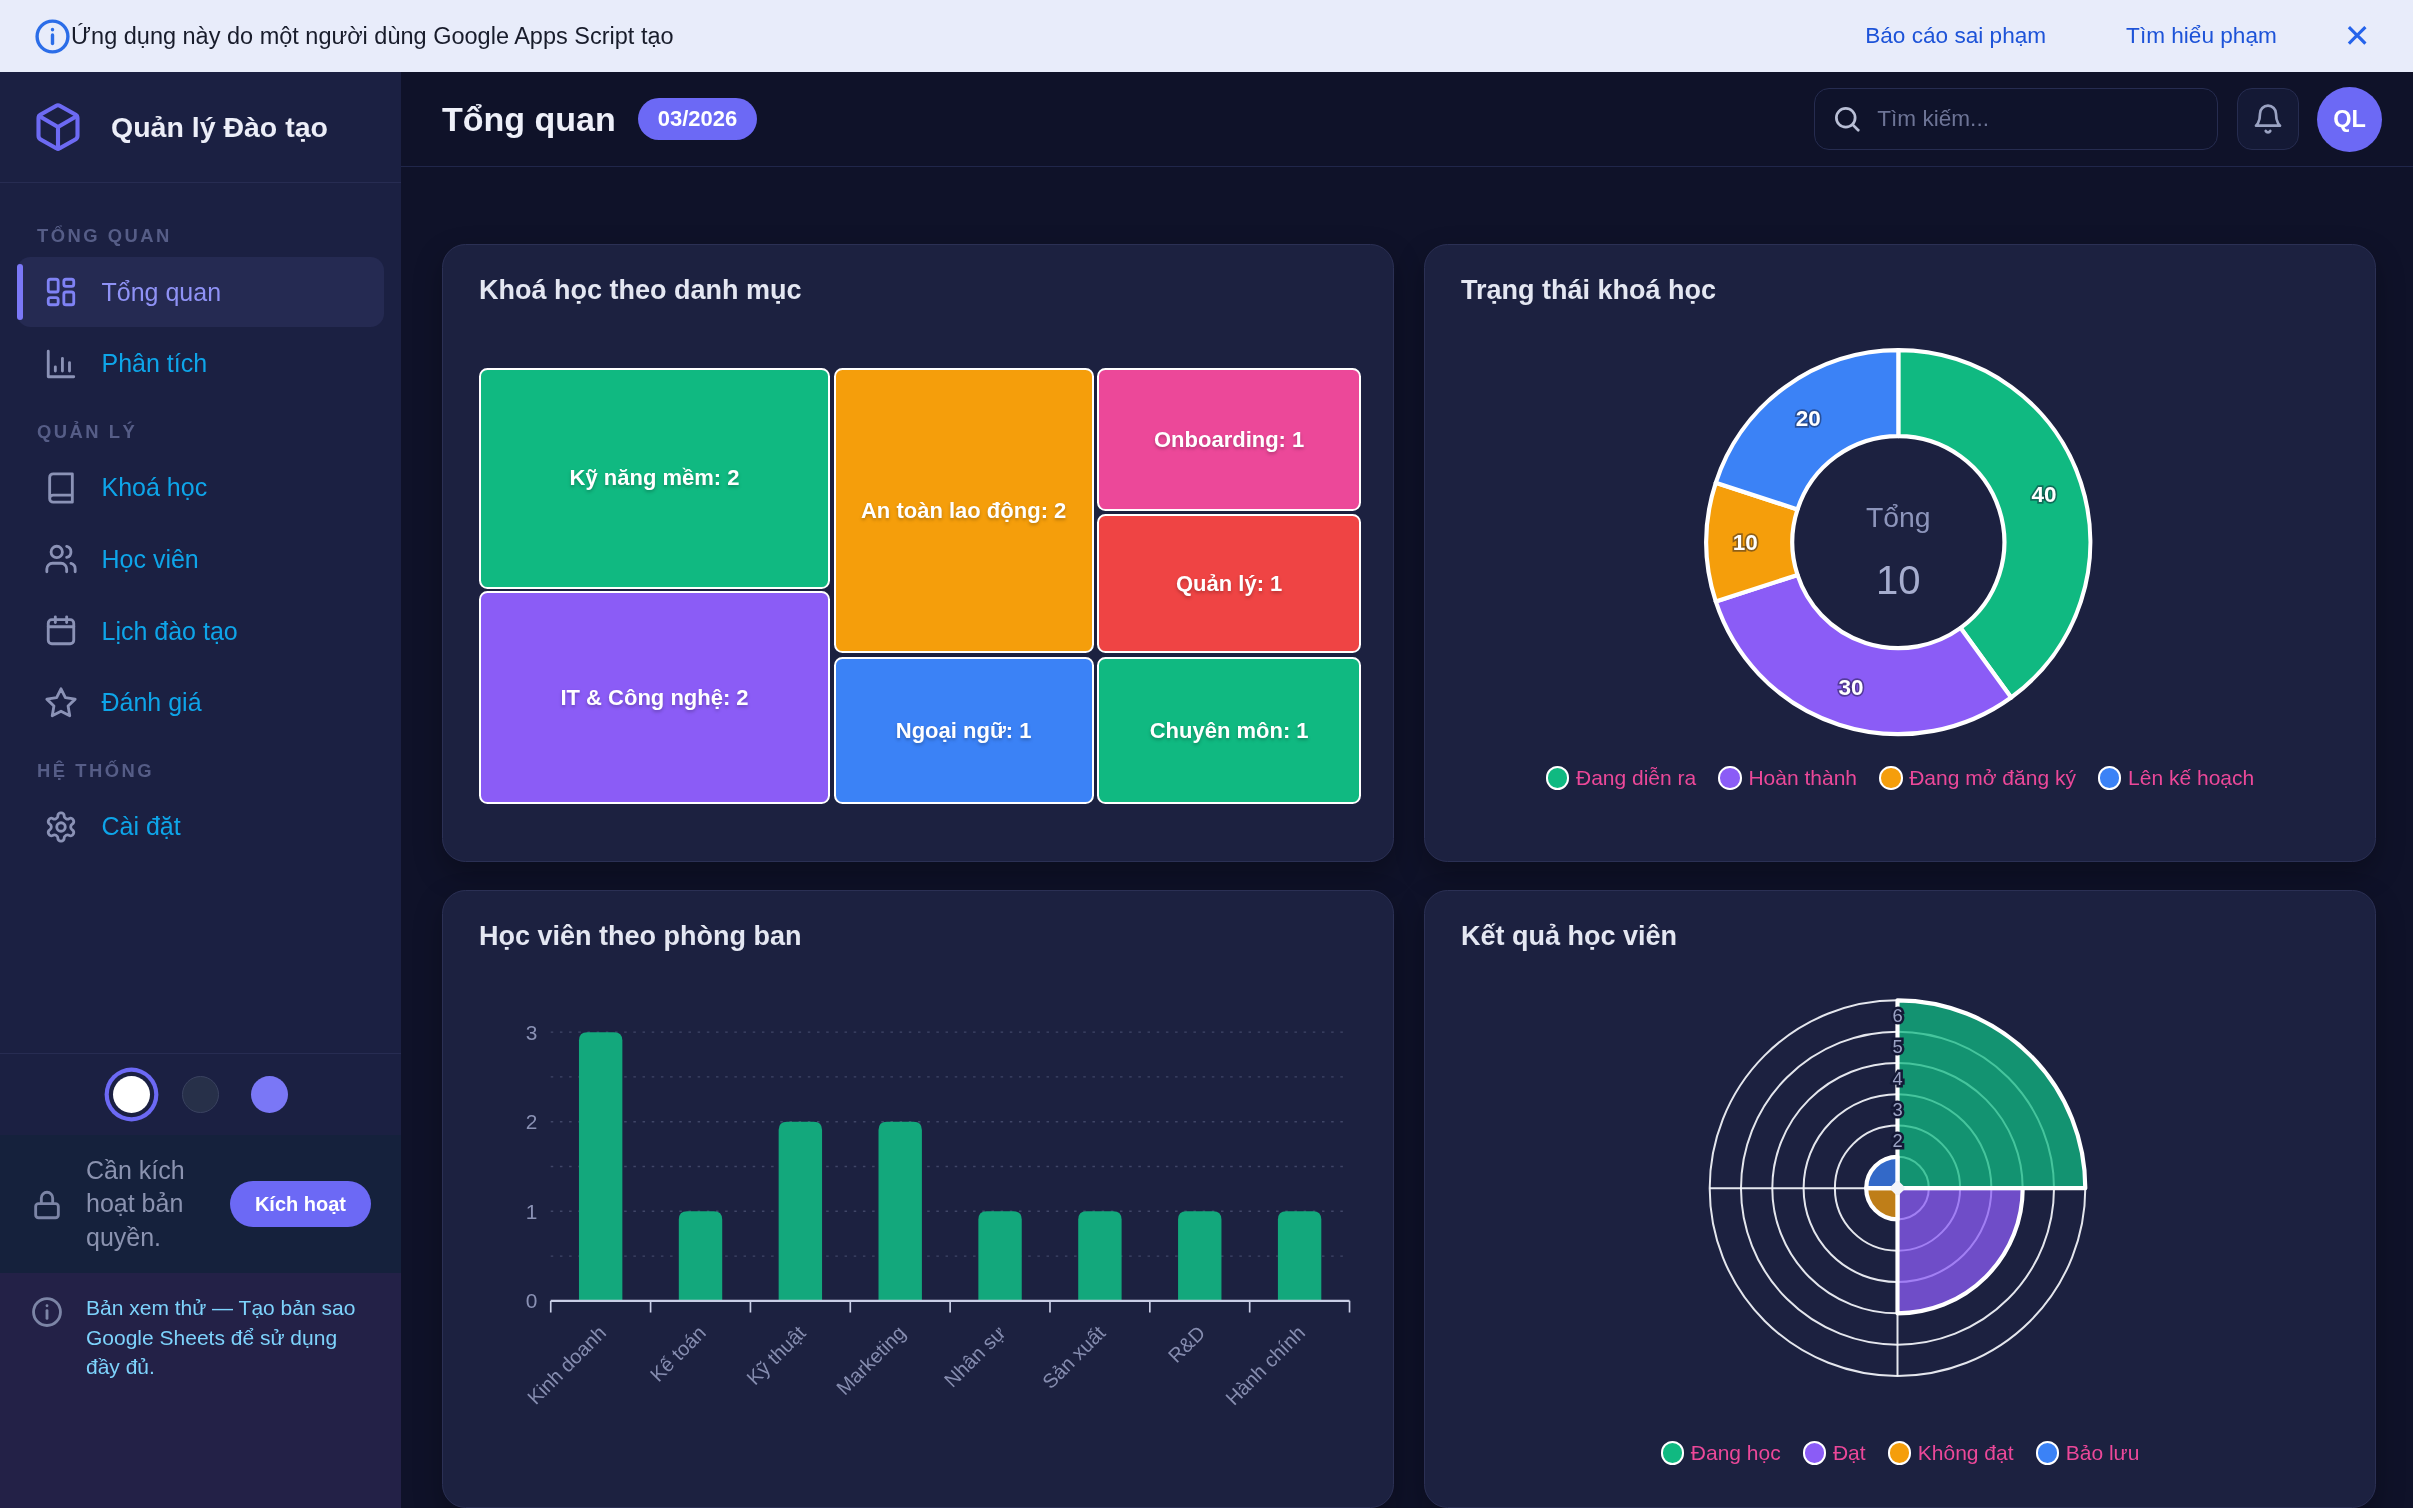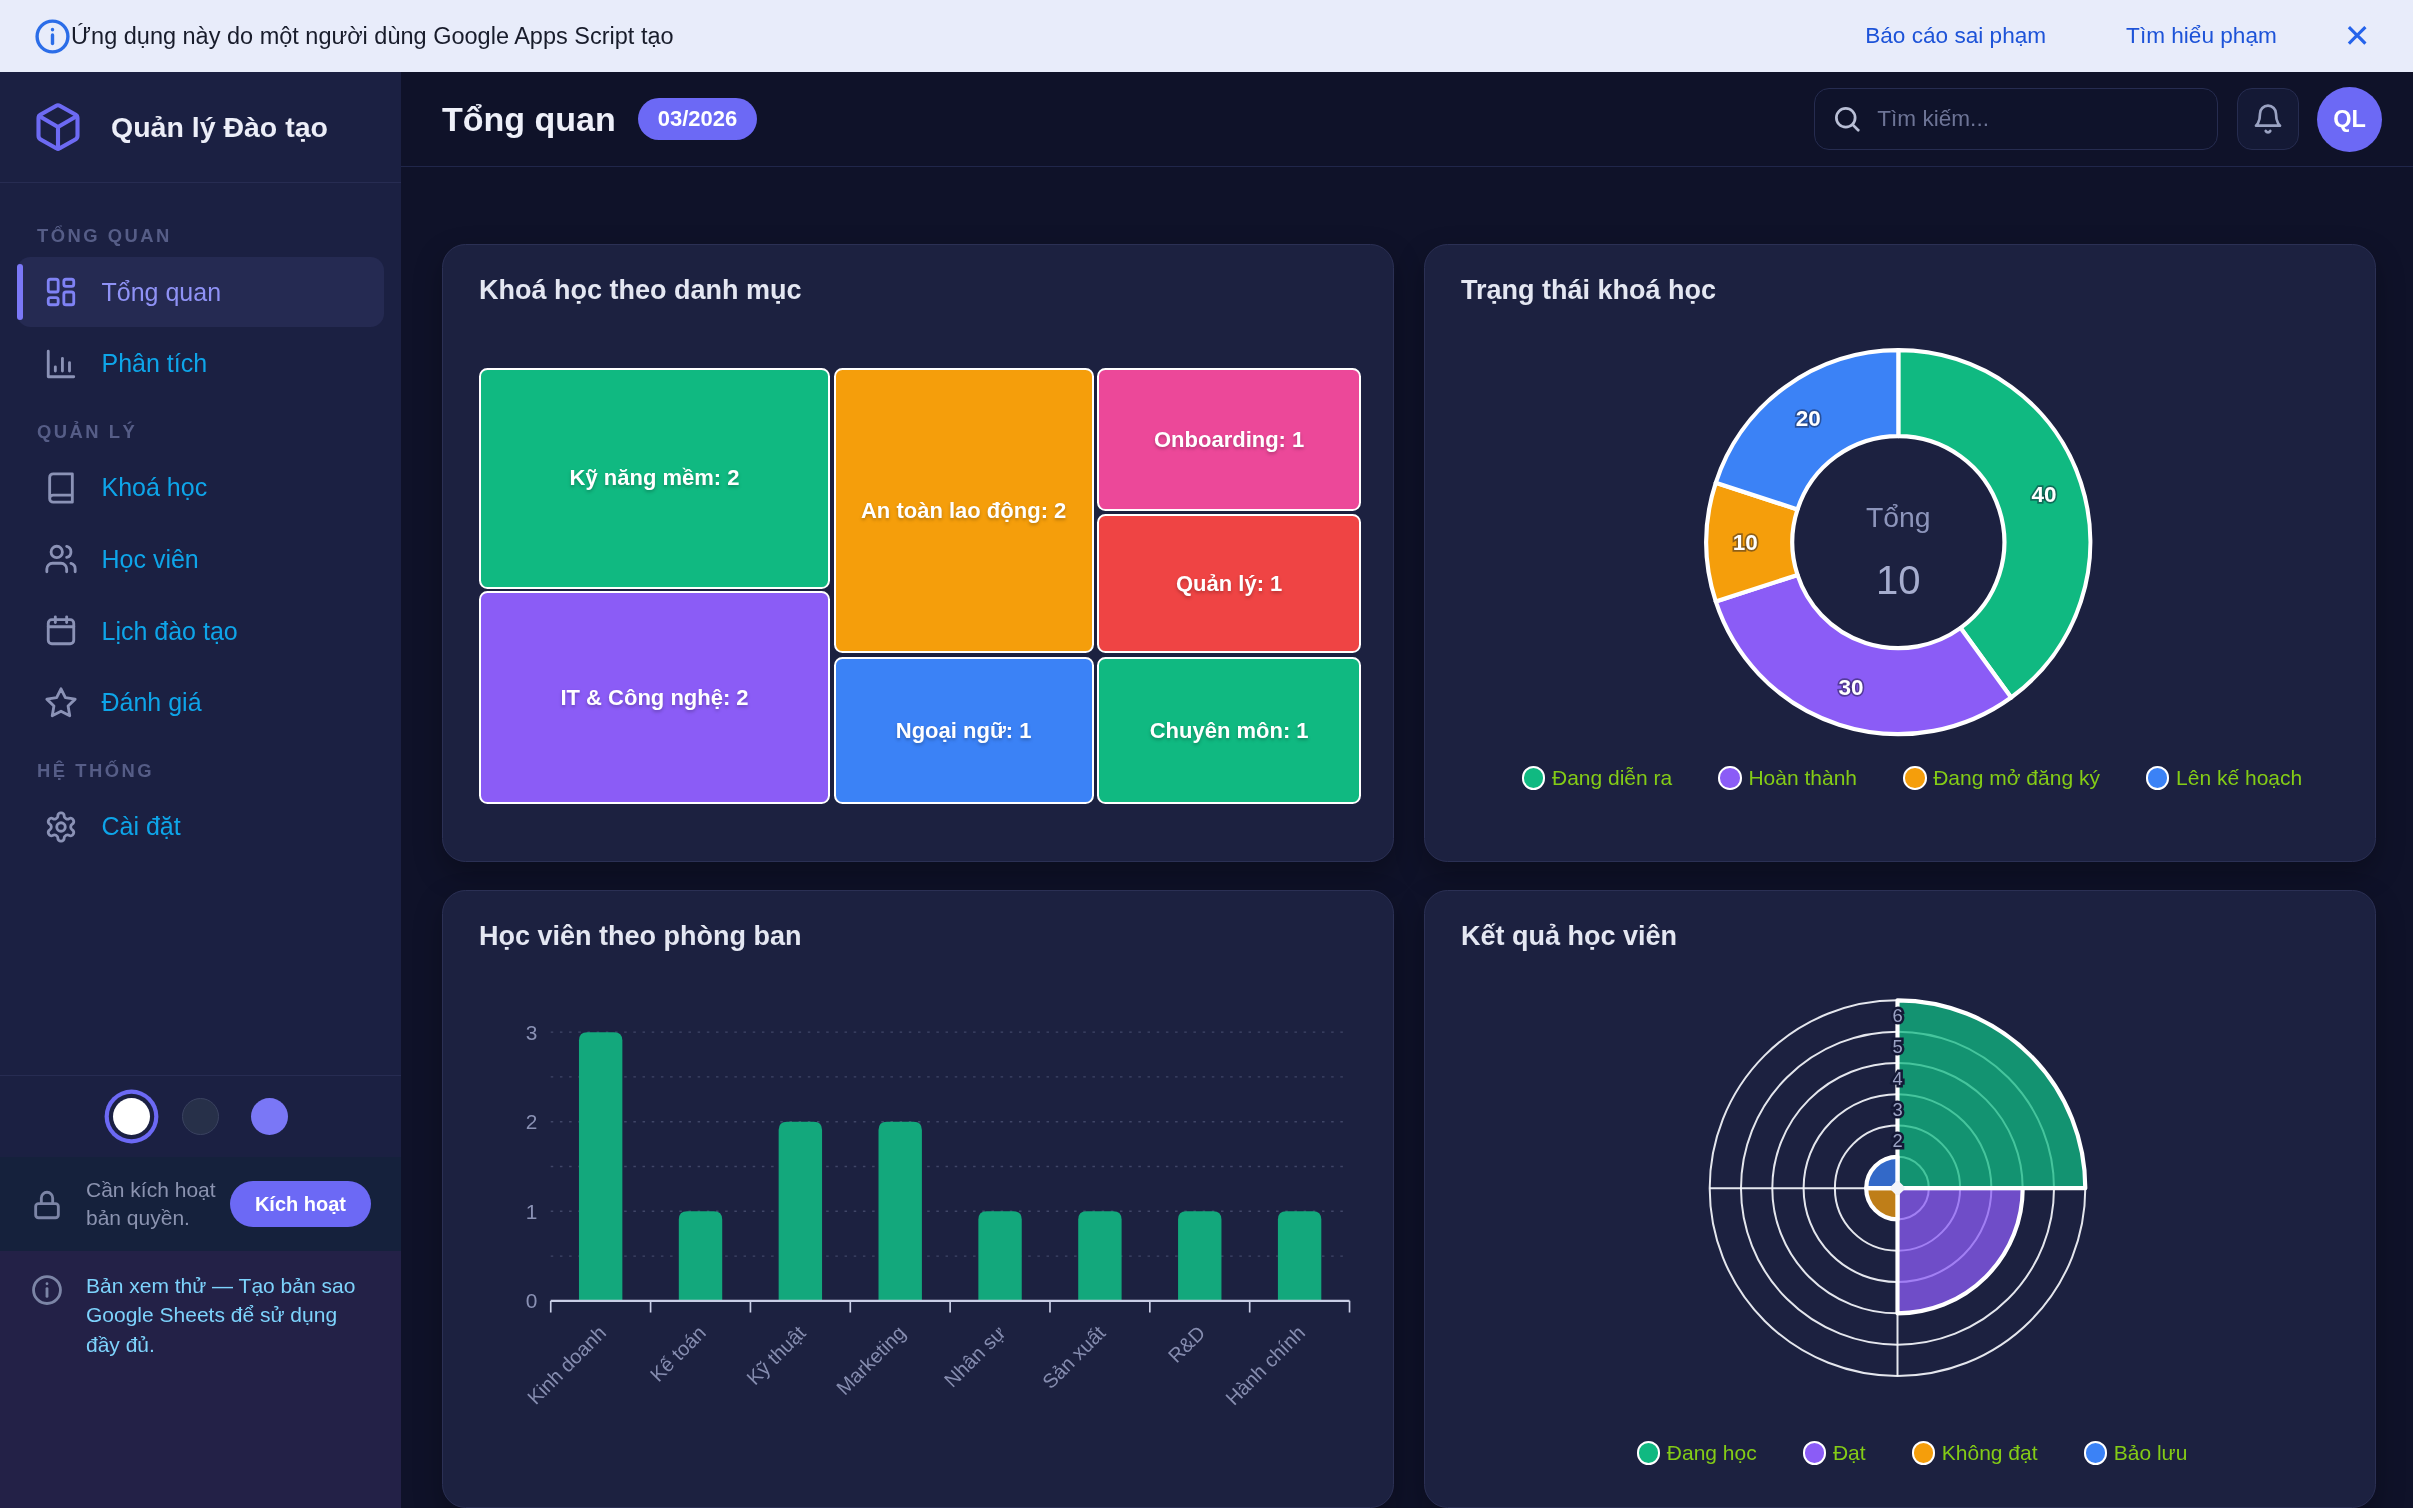--- a/index.html
+++ b/index.html
@@ -31,21 +31,21 @@
   .nav-item.active { background:#252a52; color:#8f92f5; }
   .nav-item.active .nicon { color:#7f82f4; }
   .active-bar { position:absolute; left:0; top:6.7px; bottom:6.7px; width:5.9px; border-radius:5px; background:#7b78f7; }
   .side-spacer { flex:1; }
   .theme-row { border-top:1.7px solid #272c52; height:82px; display:flex; align-items:center; justify-content:center; gap:32px; }
   .theme-dot { width:37px; height:37px; border-radius:50%; cursor:pointer; }
   .theme-dot.light { background:#ffffff; box-shadow:0 0 0 4.2px #1b2042, 0 0 0 8.4px #6c69f5; }
   .theme-dot.dark  { background:#273049; border:1.7px solid #3a4260; }
   .theme-dot.purple{ background:#7a77f6; }
   .license-band { background:#15213c; padding:18.4px 30px; display:flex; align-items:center; }
-  .license-text { flex:1; margin-left:22px; font-size:21px; line-height:1.35; color:#8b93b0; }
+  .license-text { flex:1; margin-left:22px; font-size:25px; line-height:1.35; color:#8b93b0; }
   .pill-btn { background:#6c69f5; color:#fff; font-size:20px; font-weight:700; border:none;
     border-radius:837px; padding:11.7px 25px; cursor:pointer; white-space:nowrap; }
   .trial-band { background:#232147; padding:20px 30px 25px; display:flex; align-items:flex-start; flex:1; }
   .trial-text { flex:1; margin-left:22px; font-size:21px; line-height:1.4; color:#7dd3fc; }
   .band-icon { width:34px; height:34px; color:#7c85a6; flex:0 0 auto; margin-top:1.7px; }
 
   
   .header { height:116px; display:flex; align-items:center; padding:0 35px 0 41px; border-bottom:1.7px solid #20264a; }
   .page-title { font-size:34px; font-weight:700; color:#eef0f9; }
   .badge { margin-left:22px; background:#6c69f5; color:#fff; font-size:22px; font-weight:700;
@@ -74,21 +74,21 @@
   .treemap { position:absolute; left:36px; top:123px; width:882px; height:436px; }
   .tm-tile { position:absolute; border:2.5px solid #ffffff; border-radius:8.4px; display:flex;
     align-items:center; justify-content:center; color:#fff; font-size:22px; font-weight:700;
     text-shadow:0 1.7px 3.4px rgba(0,0,0,.25); cursor:pointer; text-align:center; padding:5px; }
 
   
   .chart-svg { position:absolute; left:0; top:0; width:100%; height:100%; }
 
   
   .legend { position:absolute; left:0; width:100%; display:flex; justify-content:center; gap:22px; }
-  .legend-item { display:flex; align-items:center; font-size:21px; color:#84cc16;margin-left:24px; }
+  .legend-item { display:flex; align-items:center; font-size:21px; color:#ec4899; }
   .legend-dot { width:23.5px; height:23.5px; border-radius:50%; border:2.5px solid #fff; margin-right:6.7px; }
 
   .donut-legend { top:521px; }
   .polar-legend { top:550px; }
 </style>
 </head>
 <body>
 
 <div class="banner">
   <svg class="banner-info" viewBox="0 0 24 24" fill="none" stroke="#2b6de8" stroke-width="2.2" stroke-linecap="round">

